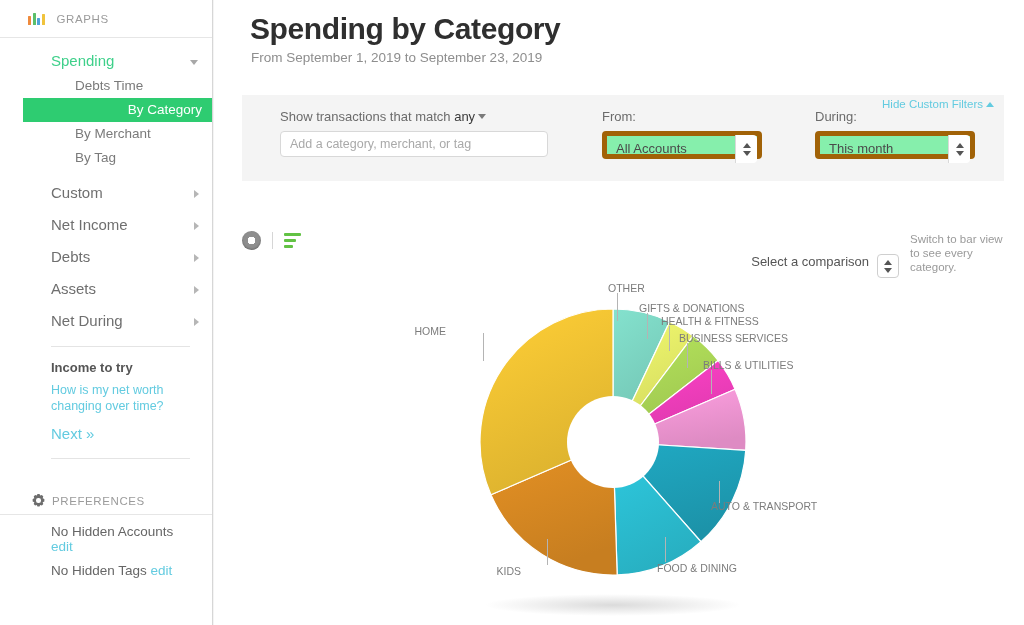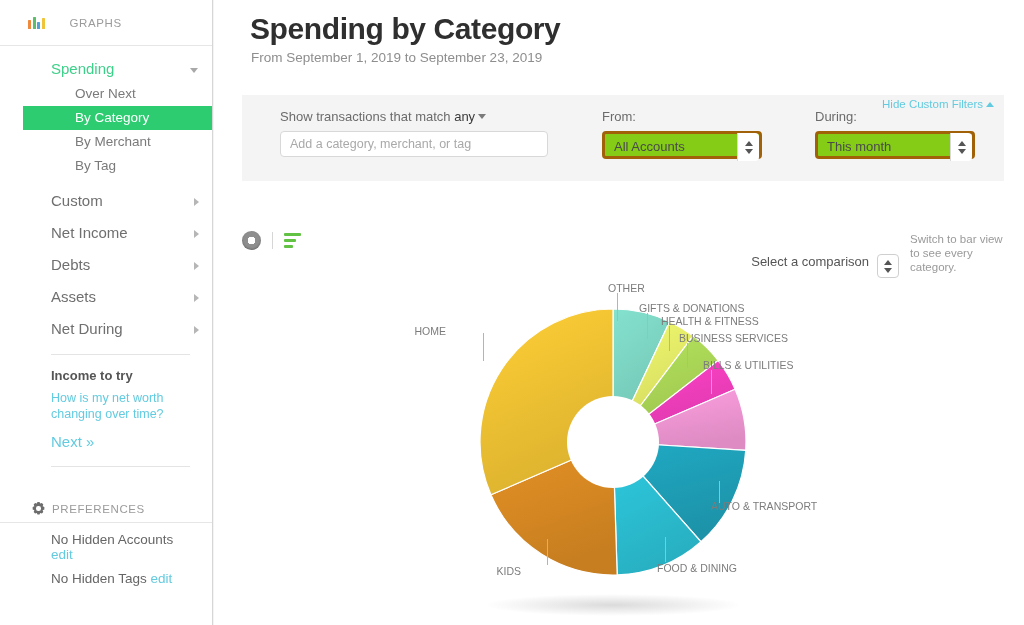--- a/index.html
+++ b/index.html
@@ -17,22 +17,22 @@
     width: 213px; height: 625px;
     background: #ffffff;
     border-right: 1px solid #e2e2e2;
   }
   #sidebar:after{
     content:""; position:absolute; right:-7px; top:0; width:7px; height:625px;
     background: linear-gradient(to right, rgba(0,0,0,0.055), rgba(0,0,0,0));
     pointer-events:none;
   }
   .side-head {
-    display:flex; align-items:center; gap:25px;
-    height: 46px; padding: 0 0 0 28px;
+    display:flex; align-items:center; gap:12px;
+    height: 38px; padding: 0 0 0 28px;
     border-bottom: 1px solid #e6e6e6;
   }
   .side-head .label {
     font-size: 11.5px; letter-spacing: .6px; color: #9b9b9b; font-weight: 400;
   }
   .bars-icon { display:flex; align-items:flex-end; gap:1.5px; height:12px; }
   .bars-icon i { display:block; width:3px; border-radius:.5px; }
   .bars-icon i:nth-child(1){ height:9px;  background:#ef8a3c; }
   .bars-icon i:nth-child(2){ height:12px; background:#5bbf6a; }
   .bars-icon i:nth-child(3){ height:7px;  background:#4fa3d8; }
@@ -49,21 +49,21 @@
     width: 0; height: 0; border-left: 4px solid transparent;
     border-right: 4px solid transparent; border-top: 5px solid #a8a8a8;
   }
   .nav-sub {
     padding: 2px 10px 2px 75px;
     font-size: 13.5px; color: #7a7a7a; line-height: 20px;
     cursor: pointer;
   }
   .nav-sub.active {
     background: #2ecc71; color: #ffffff;
-    margin-left: 23px; padding-left: 52px;
+    margin-left: 23px; padding-left: 52px; text-align: right;
   }
   .nav-item {
     position: relative;
     padding: 6px 24px 6px 51px;
     font-size: 15px; color: #6f6f6f; line-height: 20px; cursor:pointer;
   }
   .nav-item .caret-r {
     position:absolute; right: 13px; top: 13px;
     width: 0; height: 0; border-top: 4px solid transparent;
     border-bottom: 4px solid transparent; border-left: 5px solid #b6b6b6;
@@ -121,22 +121,22 @@
     width:0;height:0;border-left:4px solid transparent;border-right:4px solid transparent;
     border-top:5px solid #7a7a7a; vertical-align:2px; }
   .f-input {
     width: 268px; height: 26px; background:#fff;
     border: 1px solid #d8d8d8; border-radius: 4px;
     font-size: 12.5px; color:#9e9e9e; padding: 0 9px; line-height: 24px;
     font-family:"Liberation Sans", sans-serif;
   }
   .f-input::placeholder{ color:#a9a9a9; }
   .f-select {
-    position: relative; width: 160px; height: 28px; background:#84cc16;
-    border: 3px solid #a16207; border-radius: 4px;
+    position: relative; width: 160px; height: 28px; background:#86efac;
+    border: 5px solid #a16207; border-radius: 4px;
     font-size: 13px; color: #4a4a4a; line-height: 26px; padding-left: 9px;
     cursor:pointer;
   }
   .f-select .stepper {
     position:absolute; right: 0; top: -1px; width: 22px; height: 28px;
     border-left: 1px solid #d9d9d9; background:#fff; border-radius:0 4px 4px 0;
   }
   .f-select .stepper .up, .f-select .stepper .dn {
     position:absolute; left: 7px; width:0;height:0;
     border-left:4px solid transparent;border-right:4px solid transparent;
@@ -199,21 +199,21 @@
       <span class="label">GRAPHS</span>
     </div>
 
     <div class="nav">
 
       <div class="nav-group-title">
         <span>Spending</span>
         <span class="caret-d"></span>
       </div>
 
-      <div class="nav-sub">Over Next</div>
+      <div class="nav-sub">Debts Time</div>
       <div class="nav-sub active">By Category</div>
       <div class="nav-sub">By Merchant</div>
       <div class="nav-sub">By Tag</div>
 
       <div style="height:7px"></div>
 
       <div class="nav-item">
         <span>Custom</span>
         <span class="caret-r"></span>
       </div>

